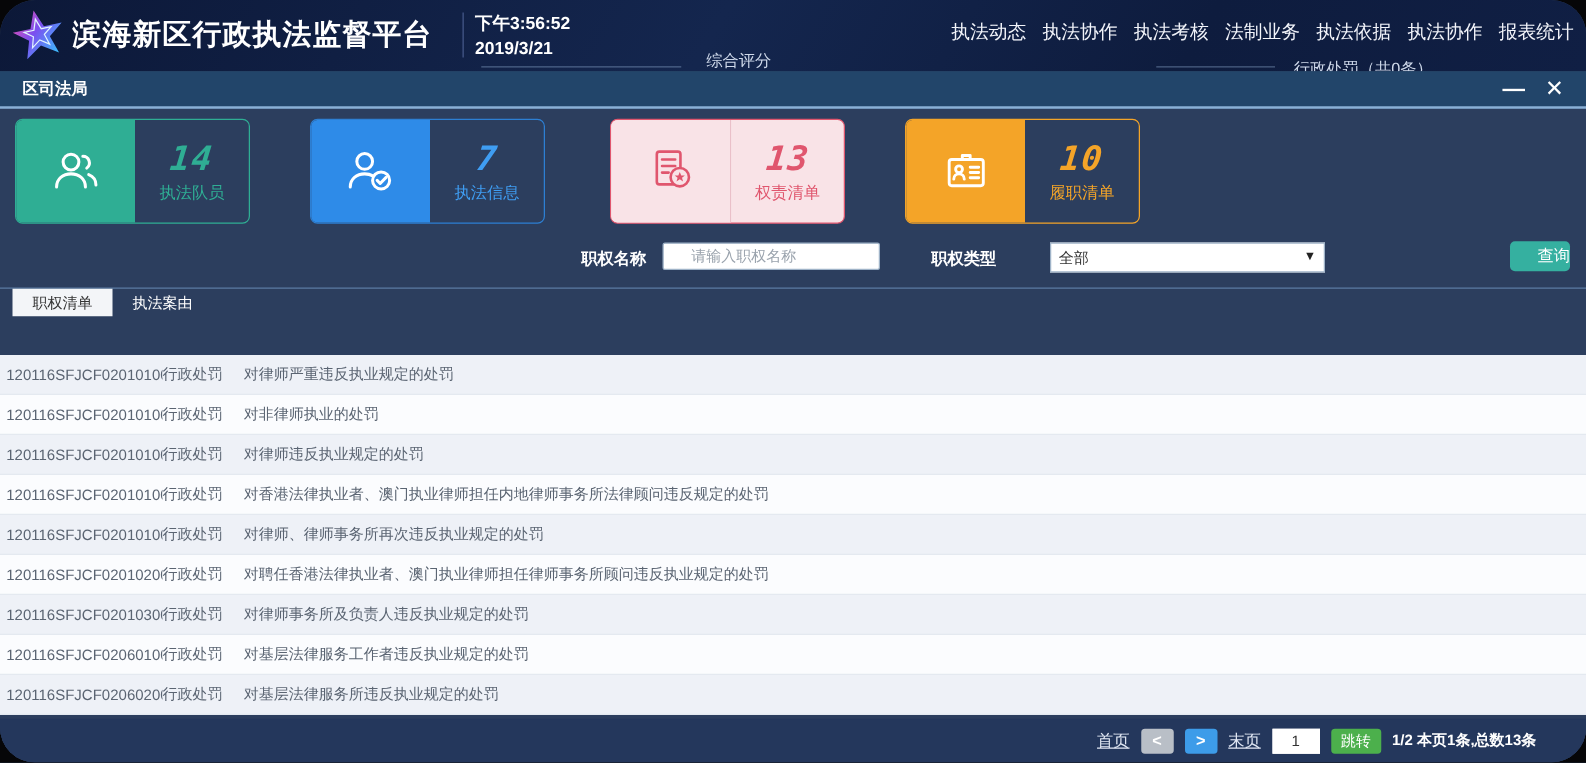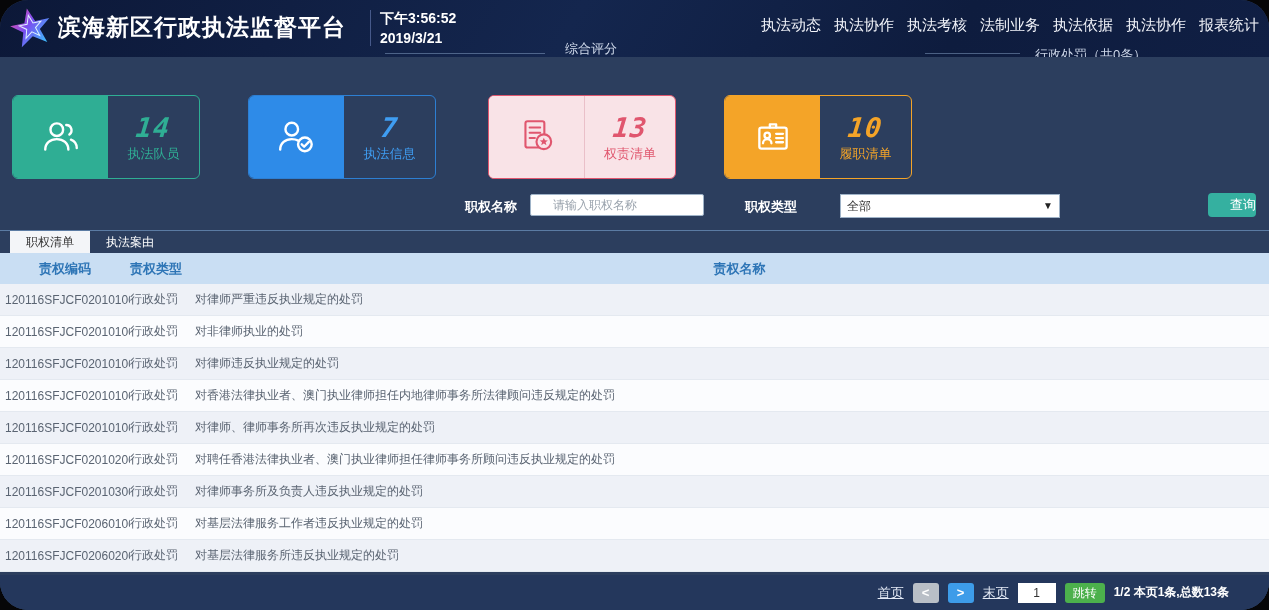--- a/index.html
+++ b/index.html
@@ -131,20 +131,27 @@
           <div class="nav-item">报表统计</div>
         </div>
     </div>
 
     <div class="bg-text" style="left:565px;top:40px;">综合评分</div>
     <div class="bg-text" style="left:1035px;top:46px;">行政处罚（共0条）</div>
     <div class="bg-line" style="left:385px;top:53px;width:160px;"></div>
     <div class="bg-line" style="left:925px;top:53px;width:95px;"></div>
 
     <div class="modal">
+      <div class="modal-titlebar">
+        <div class="modal-title">区司法局</div>
+        <div class="win-btns">
+          <div class="win-btn">—</div>
+          <div class="win-btn">✕</div>
+        </div>
+      </div>
 
       <div class="cards">
 
         <div class="card card1">
           <div class="iconbox">
             <svg width="42" height="42" viewBox="0 0 40 40" fill="none" stroke="#fff" stroke-width="2.3" stroke-linecap="round" stroke-linejoin="round">
               <circle cx="16" cy="13" r="6"></circle>
               <path d="M5 32c0-6.2 4.9-10 11-10s11 3.8 11 10"></path>
               <path d="M25 8.6a5 5 0 0 1 3 9"></path>
               <path d="M29.5 22.5c3.5 1.4 5.5 4.3 5.5 8"></path>
@@ -212,25 +219,20 @@
           <span class="arrow">▼</span>
         </div>
         <div class="btn-query">查询</div>
       </div>
 
       <div class="tabs">
         <div class="tab active">职权清单</div>
         <div class="tab inactive">执法案由</div>
       </div>
 
-      <div class="thead">
-        <div class="th c1">责权编码</div>
-        <div class="th c2">责权类型</div>
-        <div class="th c3">责权名称</div>
-      </div>
       <div class="tbody">
 
           <div class="tr">
             <div class="td c1">120116SFJCF0201010001</div>
             <div class="td c2">行政处罚</div>
             <div class="td c3">对律师严重违反执业规定的处罚</div>
           </div>
 
           <div class="tr">
             <div class="td c1">120116SFJCF0201010003</div>

